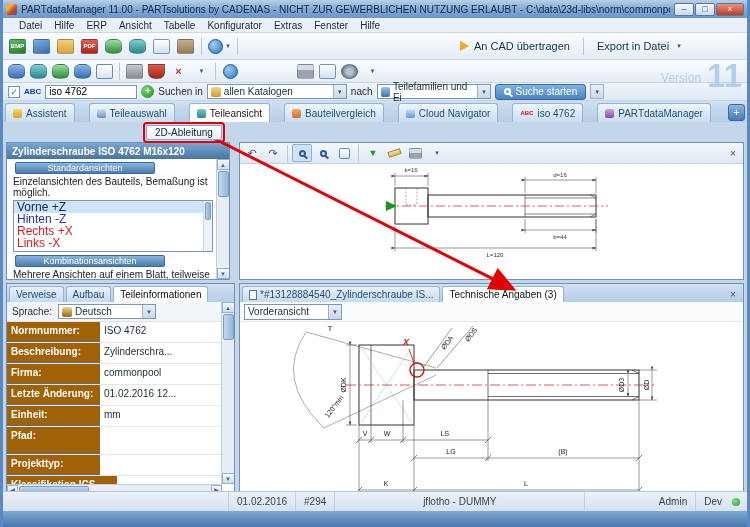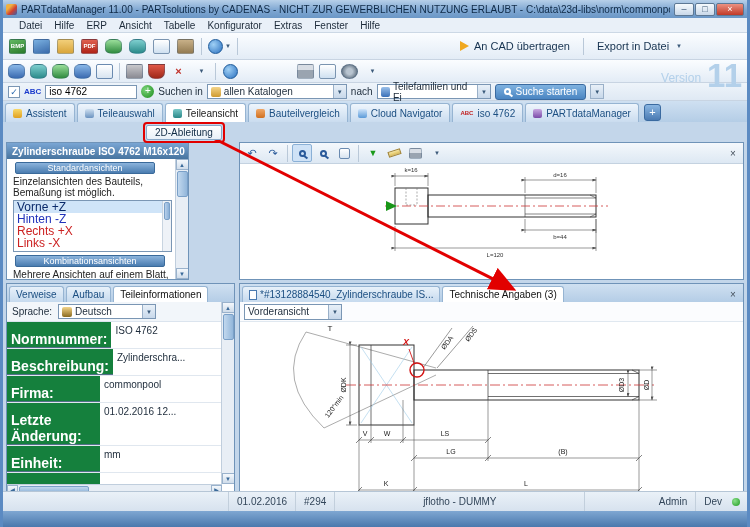--- a/index.html
+++ b/index.html
@@ -58,33 +58,33 @@
 .mini.typ{background:linear-gradient(#9ac0ea,#3a70b8)}
 .mini.lang{background:linear-gradient(#f4d488,#8a6a20)}
 .startbtn{height:16px;padding:0 8px;display:flex;align-items:center;gap:5px;background:linear-gradient(#7fb2e0,#4a85c2);border:1px solid #3a6aa0;border-radius:3px;color:#fff;font-size:10px}
 .mag{width:7px;height:7px;border:2px solid #fff;border-radius:50%;position:relative}
 .mag::after{content:"";position:absolute;right:-4px;bottom:-3px;width:5px;height:2px;background:#fff;transform:rotate(40deg)}
 .srdd{width:14px;height:15px;background:linear-gradient(#e8f0f8,#c8d8ea);border:1px solid #9ab0c8;font-size:6px;color:#3a5a7a;display:flex;align-items:center;justify-content:center}
 .version{position:absolute;right:5px;top:62px;display:flex;align-items:flex-end;gap:6px;color:#b3d0ea;pointer-events:none;z-index:4}
 .v-word{font-size:12px;padding-bottom:4px}
 .v-num{font-size:33px;font-weight:bold;line-height:27px}
 
-.tabbar{flex:0 0 21px;background:linear-gradient(#cfe0f1,#b4cde6);display:flex;align-items:flex-end;padding:2px 2px 0;gap:2px}
+.tabbar{flex:0 0 21px;background:linear-gradient(#cfe0f1,#b4cde6);display:flex;align-items:flex-end;padding:2px 2px 0;gap:14px}
 .tab{height:19px;display:flex;align-items:center;gap:4px;padding:0 7px;font-size:10px;color:#1c4f82;background:linear-gradient(#eef5fc,#cadcef);border:1px solid #96b4d2;border-bottom:none;border-radius:3px 3px 0 0;white-space:nowrap}
 .tab.active{background:#fff;color:#1a1a1a}
 .tico{width:9px;height:9px;border-radius:2px}
 .t1{background:linear-gradient(#f8d868,#e0a020)}.t2{background:linear-gradient(#cfe0f0,#6a92c0)}
 .t3{background:linear-gradient(#7ac8c8,#2a8888)}.t4{background:linear-gradient(#f0a868,#d07020)}
 .t5{background:linear-gradient(#cfe4fa,#5a9ad8)}.t7{background:linear-gradient(#c8a8e0,#7a4aa8)}
 .abc-mini{font-size:6px;font-weight:bold;color:#c02020}
 .addtab{width:17px;height:17px;margin:0 0 1px 3px;background:linear-gradient(#8ab6e2,#4a7ab2);border:1px solid #3a6aa0;border-radius:3px;color:#fff;font-size:11px;line-height:14px;text-align:center}
 
 .main{flex:1;position:relative;background:#c3d6ea;overflow:hidden}
 .panel{position:absolute;background:#fff;border:1px solid #6f93b8}
-.p-tl{left:3px;top:20px;width:183px;height:138px;overflow:hidden}
+.p-tl{left:3px;top:20px;width:224px;height:138px;overflow:hidden}
 .p-tr{left:236px;top:20px;width:505px;height:138px;overflow:hidden}
 .p-bl{left:3px;top:161px;width:229px;height:212px;overflow:hidden}
 .p-br{left:236px;top:161px;width:505px;height:212px;overflow:hidden}
 .phead{height:16px;background:linear-gradient(#7aa6d4,#47749f);color:#fff;font-size:10px;font-weight:bold;display:flex;align-items:center;padding:0 5px;white-space:nowrap;overflow:hidden}
 .deriv{position:absolute;left:140px;top:0;border:2px solid #e20000;border-radius:4px;padding:1px;z-index:6}
 .deriv-inner{background:linear-gradient(#ffffff,#e8f0f8);border:1px solid #8aa8c8;border-radius:2px;font-size:10px;padding:1px 8px;color:#102a44}
 .anno{position:absolute;inset:0;z-index:5;pointer-events:none}
 
 .secbar{margin:3px 10px 2px 8px;width:140px;height:12px;background:linear-gradient(#8cb4dc,#4a7cb0);border:1px solid #3a6a9a;border-radius:2px;color:#fff;font-size:9px;display:flex;align-items:center;justify-content:center}
 .desc{font-size:10px;line-height:11px;padding:0 16px 0 6px;color:#222}
@@ -110,21 +110,21 @@
 .closex{margin-left:auto;width:16px;height:15px;font-size:10px;color:#45505c;display:flex;align-items:center;justify-content:center}
 .drawing{display:block;background:#fff}
 
 .btabs{height:18px;background:linear-gradient(#cfe0f1,#b4cde6);display:flex;align-items:flex-end;padding:2px 2px 0;gap:2px}
 .btab{height:16px;padding:0 6px;font-size:10px;color:#1c4f82;background:linear-gradient(#e8f1fa,#c6daee);border:1px solid #96b4d2;border-bottom:none;border-radius:3px 3px 0 0;display:flex;align-items:center;white-space:nowrap}
 .btab.active{background:#fff;color:#111}
 .langrow{height:20px;display:flex;align-items:center;gap:6px;padding:0 5px;background:#f2f6fa;border-bottom:1px solid #dbe4ee}
 .combo.lang{width:98px;height:15px}
 .irow{display:flex;border-bottom:1px solid #e0e7ef;min-height:21px}
 .irow.tall{min-height:28px}
-.ilabel{flex:0 0 93px;background:#15803d;color:#fff;font-size:14px;font-weight:bold;padding:9px 4px 0;border-bottom:1px solid #54708a}
+.ilabel{flex:0 0 93px;background:#a16207;color:#fff;font-size:10px;font-weight:bold;padding:3px 4px 0;border-bottom:1px solid #54708a}
 .ival{flex:1;font-size:10px;padding:3px 4px 0;background:#fff;overflow:hidden;white-space:nowrap}
 .link{color:#1650c8;text-decoration:underline;display:block;font-size:10px;line-height:11px}
 .hscroll{position:absolute;left:0;right:12px;bottom:0;height:10px;background:#e8eef5;border-top:1px solid #c0cedd;display:flex;align-items:center;z-index:2}
 .hbtn{width:11px;height:9px;background:linear-gradient(#f4f8fc,#cfdcea);border:1px solid #9ab2cc;font-size:6px;color:#3a6a9a;display:flex;align-items:center;justify-content:center}
 .hthumb{width:70px;height:7px;margin-left:1px;background:linear-gradient(#c2d8ee,#92b6da);border:1px solid #7aa0c8;border-radius:2px}
 .hbtn.end{margin-left:auto}
 
 .doctab{max-width:210px;overflow:hidden}
 .docico{width:8px;height:10px;background:#fff;border:1px solid #4a7ab0;margin-right:3px;flex:0 0 auto}
 .viewrow{height:20px;display:flex;align-items:center;padding:0 4px;border-bottom:1px solid #e0e8f0;background:#fbfcfe}

